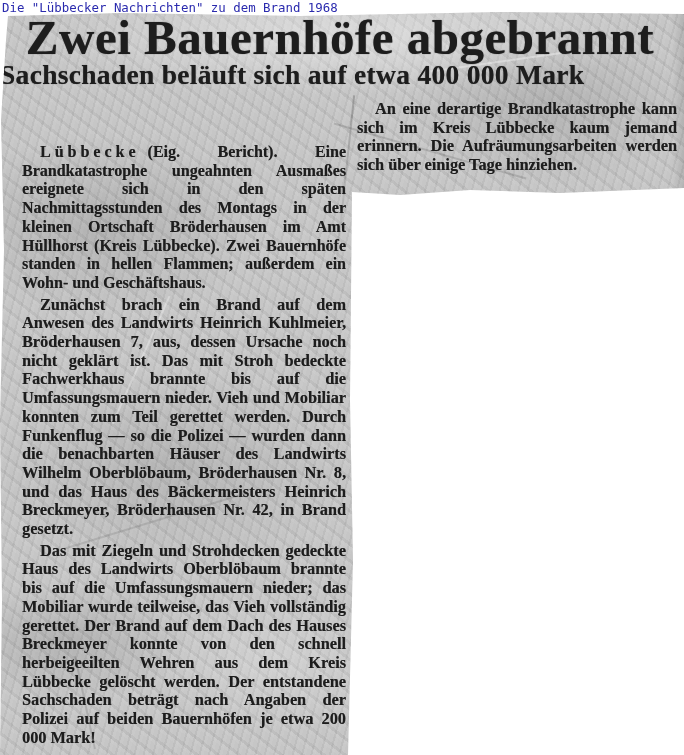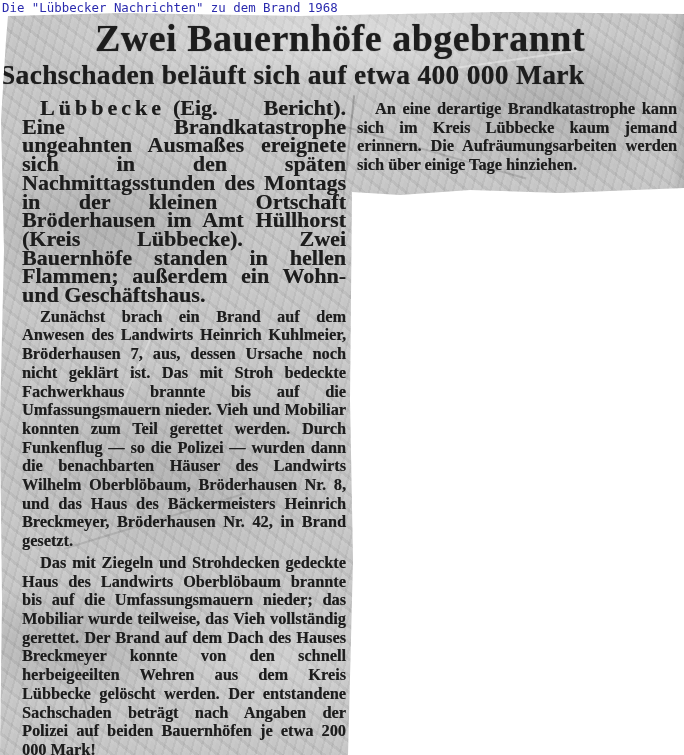--- a/index.html
+++ b/index.html
@@ -55,21 +55,21 @@
          background: rgba(255,255,255,.30); }
   .cr4 { left: 60px;  top: 520px; width: 190px; height: 2px; transform: rotate(-17deg);
          background: rgba(0,0,0,.10); }
   .cr5 { left: 84px;  top: 655px; width: 2px;  height: 95px;  transform: rotate(-12deg);
          background: rgba(0,0,0,.12); }
   .cr6 { left: 430px; top: 60px;  width: 150px; height: 2px;  transform: rotate(-8deg);
          background: rgba(255,255,255,.35); }
   .headline {
     position: absolute; top: 13px; left: 0; right: 4px;
     text-align: center;
-    font-size: 38px; line-height: 50px; font-weight: 700;
+    font-size: 49px; line-height: 50px; font-weight: 700;
     letter-spacing: 0.5px;
     color: var(--ink);
     text-shadow: 0 0 1px rgba(10,10,10,.65);
     white-space: nowrap;
   }
   .subheadline {
     position: absolute; top: 60px; left: 0; right: 10px;
     text-align: left;
     font-size: 27.5px; line-height: 30px; font-weight: 700;
     letter-spacing: 0.3px;
@@ -82,21 +82,21 @@
     font-size: 16.3px; line-height: 18.7px; font-weight: 700;
     color: var(--ink);
     text-align: justify;
     hyphens: auto; -webkit-hyphens: auto;
     text-shadow: 0.2px 0.2px 0.4px rgba(25,25,25,.55);
   }
   .col p { text-indent: 18px; margin-bottom: 3px; }
   .col p:last-child { margin-bottom: 0; }
   .col-left  { left: 22px;  top: 99px;  width: 324px; }
   .col-right { left: 357px; top: 100px; width: 320px; }
-  .lead { font-size: 22px; }
+  .lead { font-size: 16px; margin-top: 44px; }
   .lead-word { letter-spacing: 4px; margin-right: 8px; }
 </style>
 </head>
 <body>
 
 <div class="caption">Die "Lübbecker Nachrichten" zu dem Brand 1968</div>
 
 <div class="clipping">
 
   <div class="crease cr1"></div>

